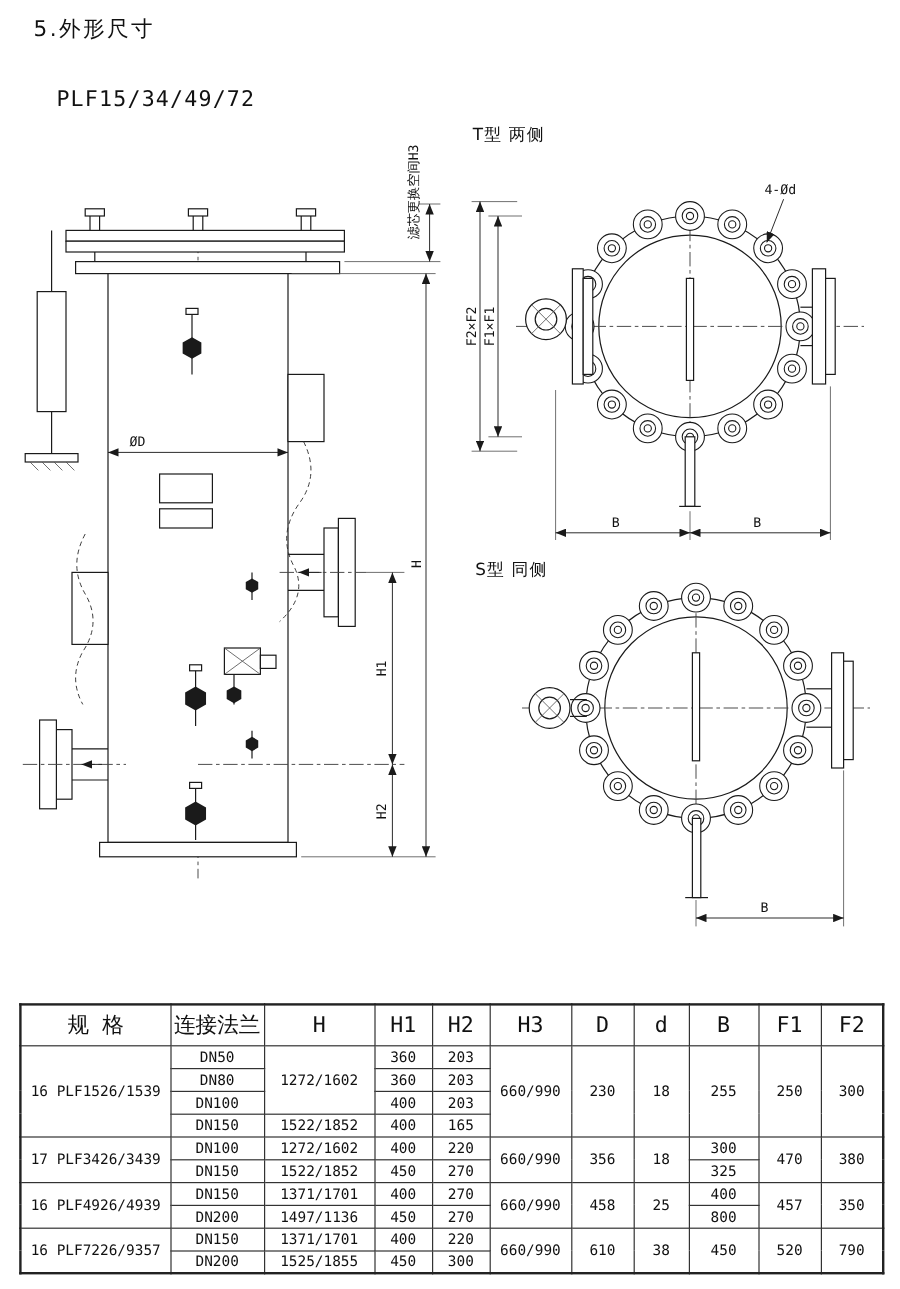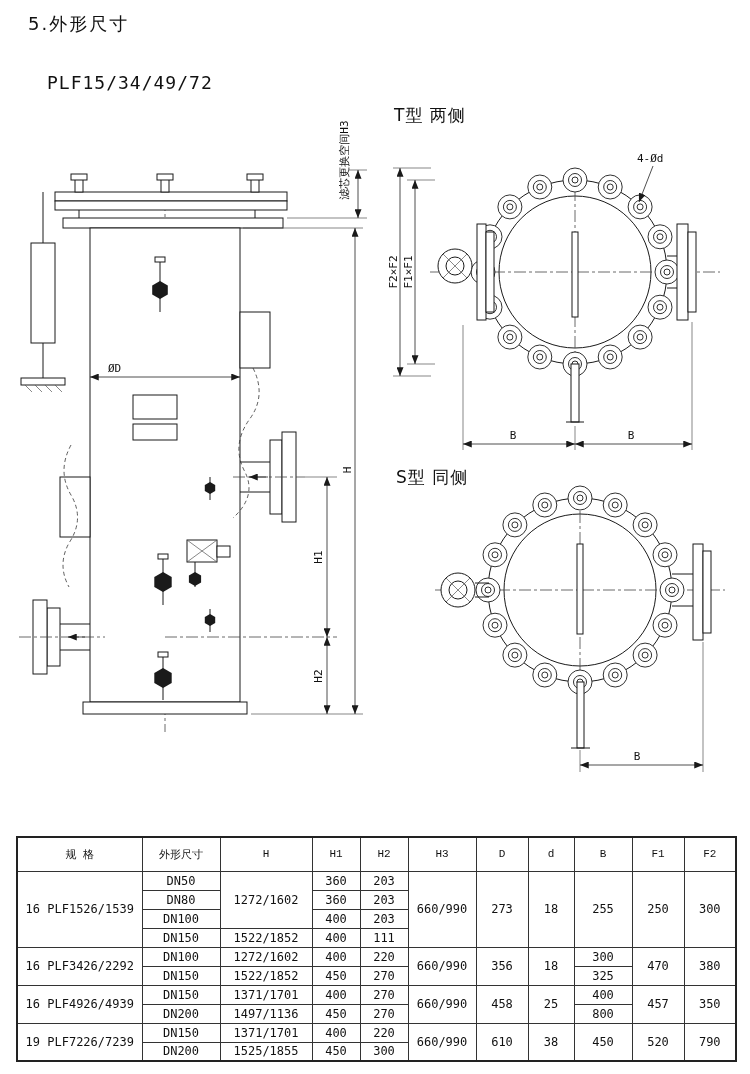--- a/index.html
+++ b/index.html
@@ -3,38 +3,38 @@
 <meta charset="utf-8">
 <style>
   * { margin:0; padding:0; box-sizing:border-box; }
   html,body { background:#fff; }
   body { width:750px; height:1074px; position:relative; overflow:hidden;
          font-family:"DejaVu Sans","Liberation Sans",sans-serif; color:#111; }
   .page { position:relative; width:608px; height:1074px; background:#fff; }
   .sec-title { position:absolute; left:28px; top:12px; font-size:18px; letter-spacing:2px; }
   .sub-title { position:absolute; left:47px; top:48px; font-size:18px; letter-spacing:1px;
                font-family:"DejaVu Sans Mono","Liberation Mono",monospace;margin-top:24px; }
-  .view-title { position:absolute; font-size:17px; letter-spacing:1px; }
+  .view-title { position:absolute; font-size:14px; letter-spacing:1px; }
   .t-title { left:394px; top:104px; }
   .s-title { left:396px; top:466px; }
   svg { position:absolute; overflow:visible; }
   svg text { font-family:"DejaVu Sans Mono","DejaVu Sans",monospace; font-size:11px; fill:#111; }
   .ln  { stroke:#1a1a1a; stroke-width:1; fill:none; }
   .fw  { fill:#fff; stroke:#1a1a1a; stroke-width:1; }
   .cl  { stroke:#444; stroke-width:0.8; fill:none; stroke-dasharray:12 3 3 3; }
   .dim { stroke:#222; stroke-width:0.8; fill:none; }
   .ext { stroke:#555; stroke-width:0.7; fill:none; }
   .dsh { stroke:#333; stroke-width:0.8; fill:none; stroke-dasharray:4 3; }
   .blk { fill:#1a1a1a; stroke:none; }
   .dim-table { position:absolute; left:16px; top:836px; width:719px;
                border-collapse:collapse; table-layout:fixed;
                font-family:"DejaVu Sans Mono","Liberation Mono",monospace; border:2px solid #222; }
   .dim-table th, .dim-table td { border:1px solid #333; text-align:center; font-weight:normal;
                font-size:12px; padding:0 1px; height:19px; overflow:hidden; white-space:nowrap; }
-  .dim-table thead th { height:34px; font-size:11px;font-family:Liberation Mono, monospace; }
+  .dim-table thead th { height:34px; font-size:18px; }
 </style>
 </head>
 <body>
 
 <div class="page">
 
   <div class="sec-title">5.外形尺寸</div>
   <div class="sub-title">PLF15/34/49/72</div>
 
   <div class="view-title t-title">T型 两侧</div>
@@ -408,66 +408,66 @@
         <col style="width:68px">
         <col style="width:52px">
         <col style="width:46px">
       <col style="width:58px">
         <col style="width:52px">
         <col style="width:52px">
     </colgroup>
     <thead>
       <tr>
         <th>规 格</th>
-        <th>外形尺寸</th>
+        <th>连接法兰</th>
         <th>H</th>
         <th>H1</th>
         <th>H2</th>
         <th>H3</th>
         <th>D</th>
         <th>d</th>
         <th>B</th>
         <th>F1</th>
         <th>F2</th>
       </tr>
     </thead>
     <tbody>
 
       <tr>
         <td rowspan="4">16 PLF1526/1539</td>
         <td>DN50</td>
         <td rowspan="3">1272/1602</td>
         <td>360</td>
         <td>203</td>
         <td rowspan="4">660/990</td>
-        <td rowspan="4">273</td>
+        <td rowspan="4">230</td>
         <td rowspan="4">18</td>
         <td rowspan="4">255</td>
         <td rowspan="4">250</td>
         <td rowspan="4">300</td>
       </tr>
       <tr>
         <td>DN80</td>
         <td>360</td>
         <td>203</td>
       </tr>
       <tr>
         <td>DN100</td>
         <td>400</td>
         <td>203</td>
       </tr>
       <tr>
         <td>DN150</td>
         <td>1522/1852</td>
         <td>400</td>
-        <td>111</td>
-      </tr>
-
-      <tr>
-        <td rowspan="2">16 PLF3426/2292</td>
+        <td>165</td>
+      </tr>
+
+      <tr>
+        <td rowspan="2">17 PLF3426/3439</td>
         <td>DN100</td>
         <td>1272/1602</td>
         <td>400</td>
         <td>220</td>
         <td rowspan="2">660/990</td>
         <td rowspan="2">356</td>
         <td rowspan="2">18</td>
         <td>300</td>
         <td rowspan="2">470</td>
         <td rowspan="2">380</td>
@@ -495,21 +495,21 @@
       </tr>
       <tr>
         <td>DN200</td>
         <td>1497/1136</td>
         <td>450</td>
         <td>270</td>
         <td>800</td>
       </tr>
 
       <tr>
-        <td rowspan="2">19 PLF7226/7239</td>
+        <td rowspan="2">16 PLF7226/9357</td>
         <td>DN150</td>
         <td>1371/1701</td>
         <td>400</td>
         <td>220</td>
         <td rowspan="2">660/990</td>
         <td rowspan="2">610</td>
         <td rowspan="2">38</td>
         <td rowspan="2">450</td>
         <td rowspan="2">520</td>
         <td rowspan="2">790</td>

